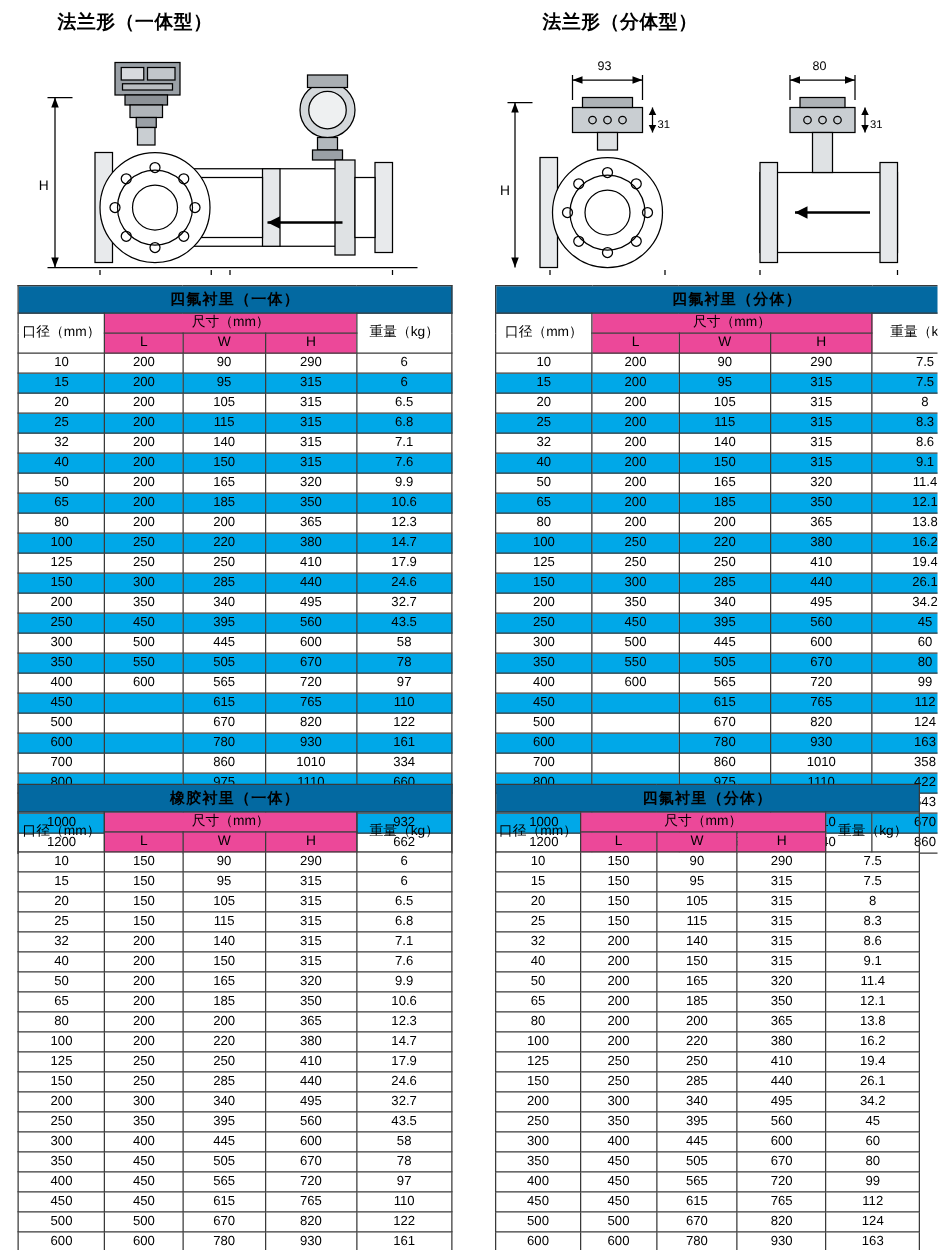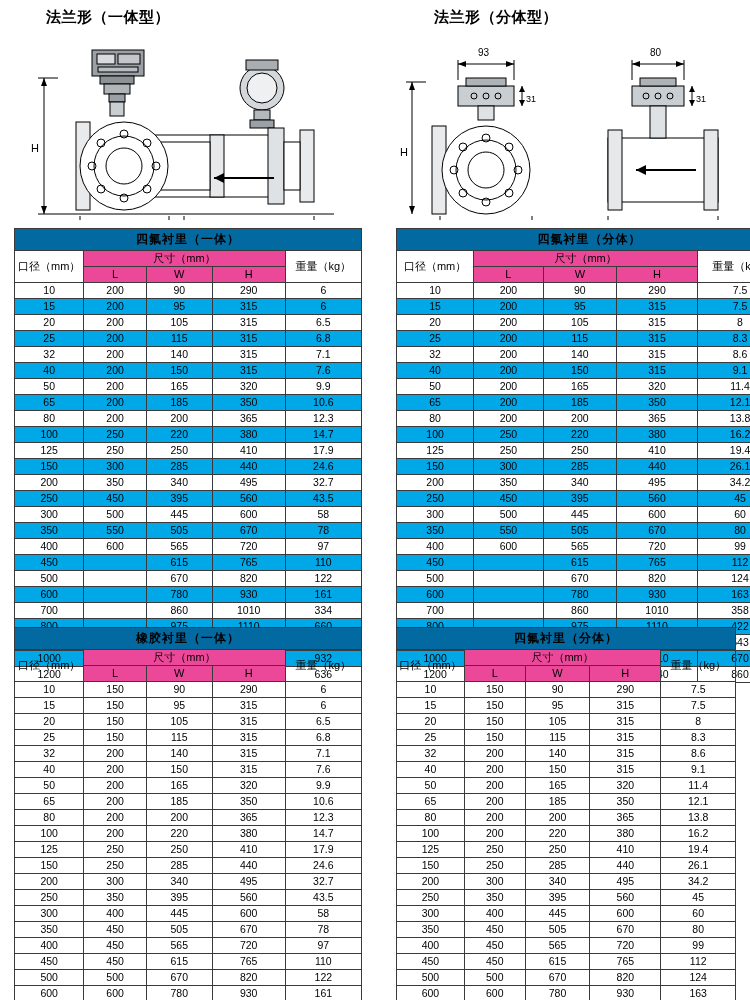--- a/index.html
+++ b/index.html
@@ -423,21 +423,21 @@
             <td></td>
             <td>1175</td>
             <td>1310</td>
             <td>932</td>
           </tr>
           <tr class="norm">
             <td>1200</td>
             <td></td>
             <td>1405</td>
             <td>1540</td>
-            <td>636</td>
+            <td>662</td>
           </tr>
         </tbody>
       </table>
     </div>
   <div class="tbl-wrap" id="tbl-1" style="left:396px; top:228px; width:387px;">
       <table class="spec">
         <colgroup>
           <col style="width: 20%;">
           <col style="width: 18%;">
           <col style="width: 19%;">

